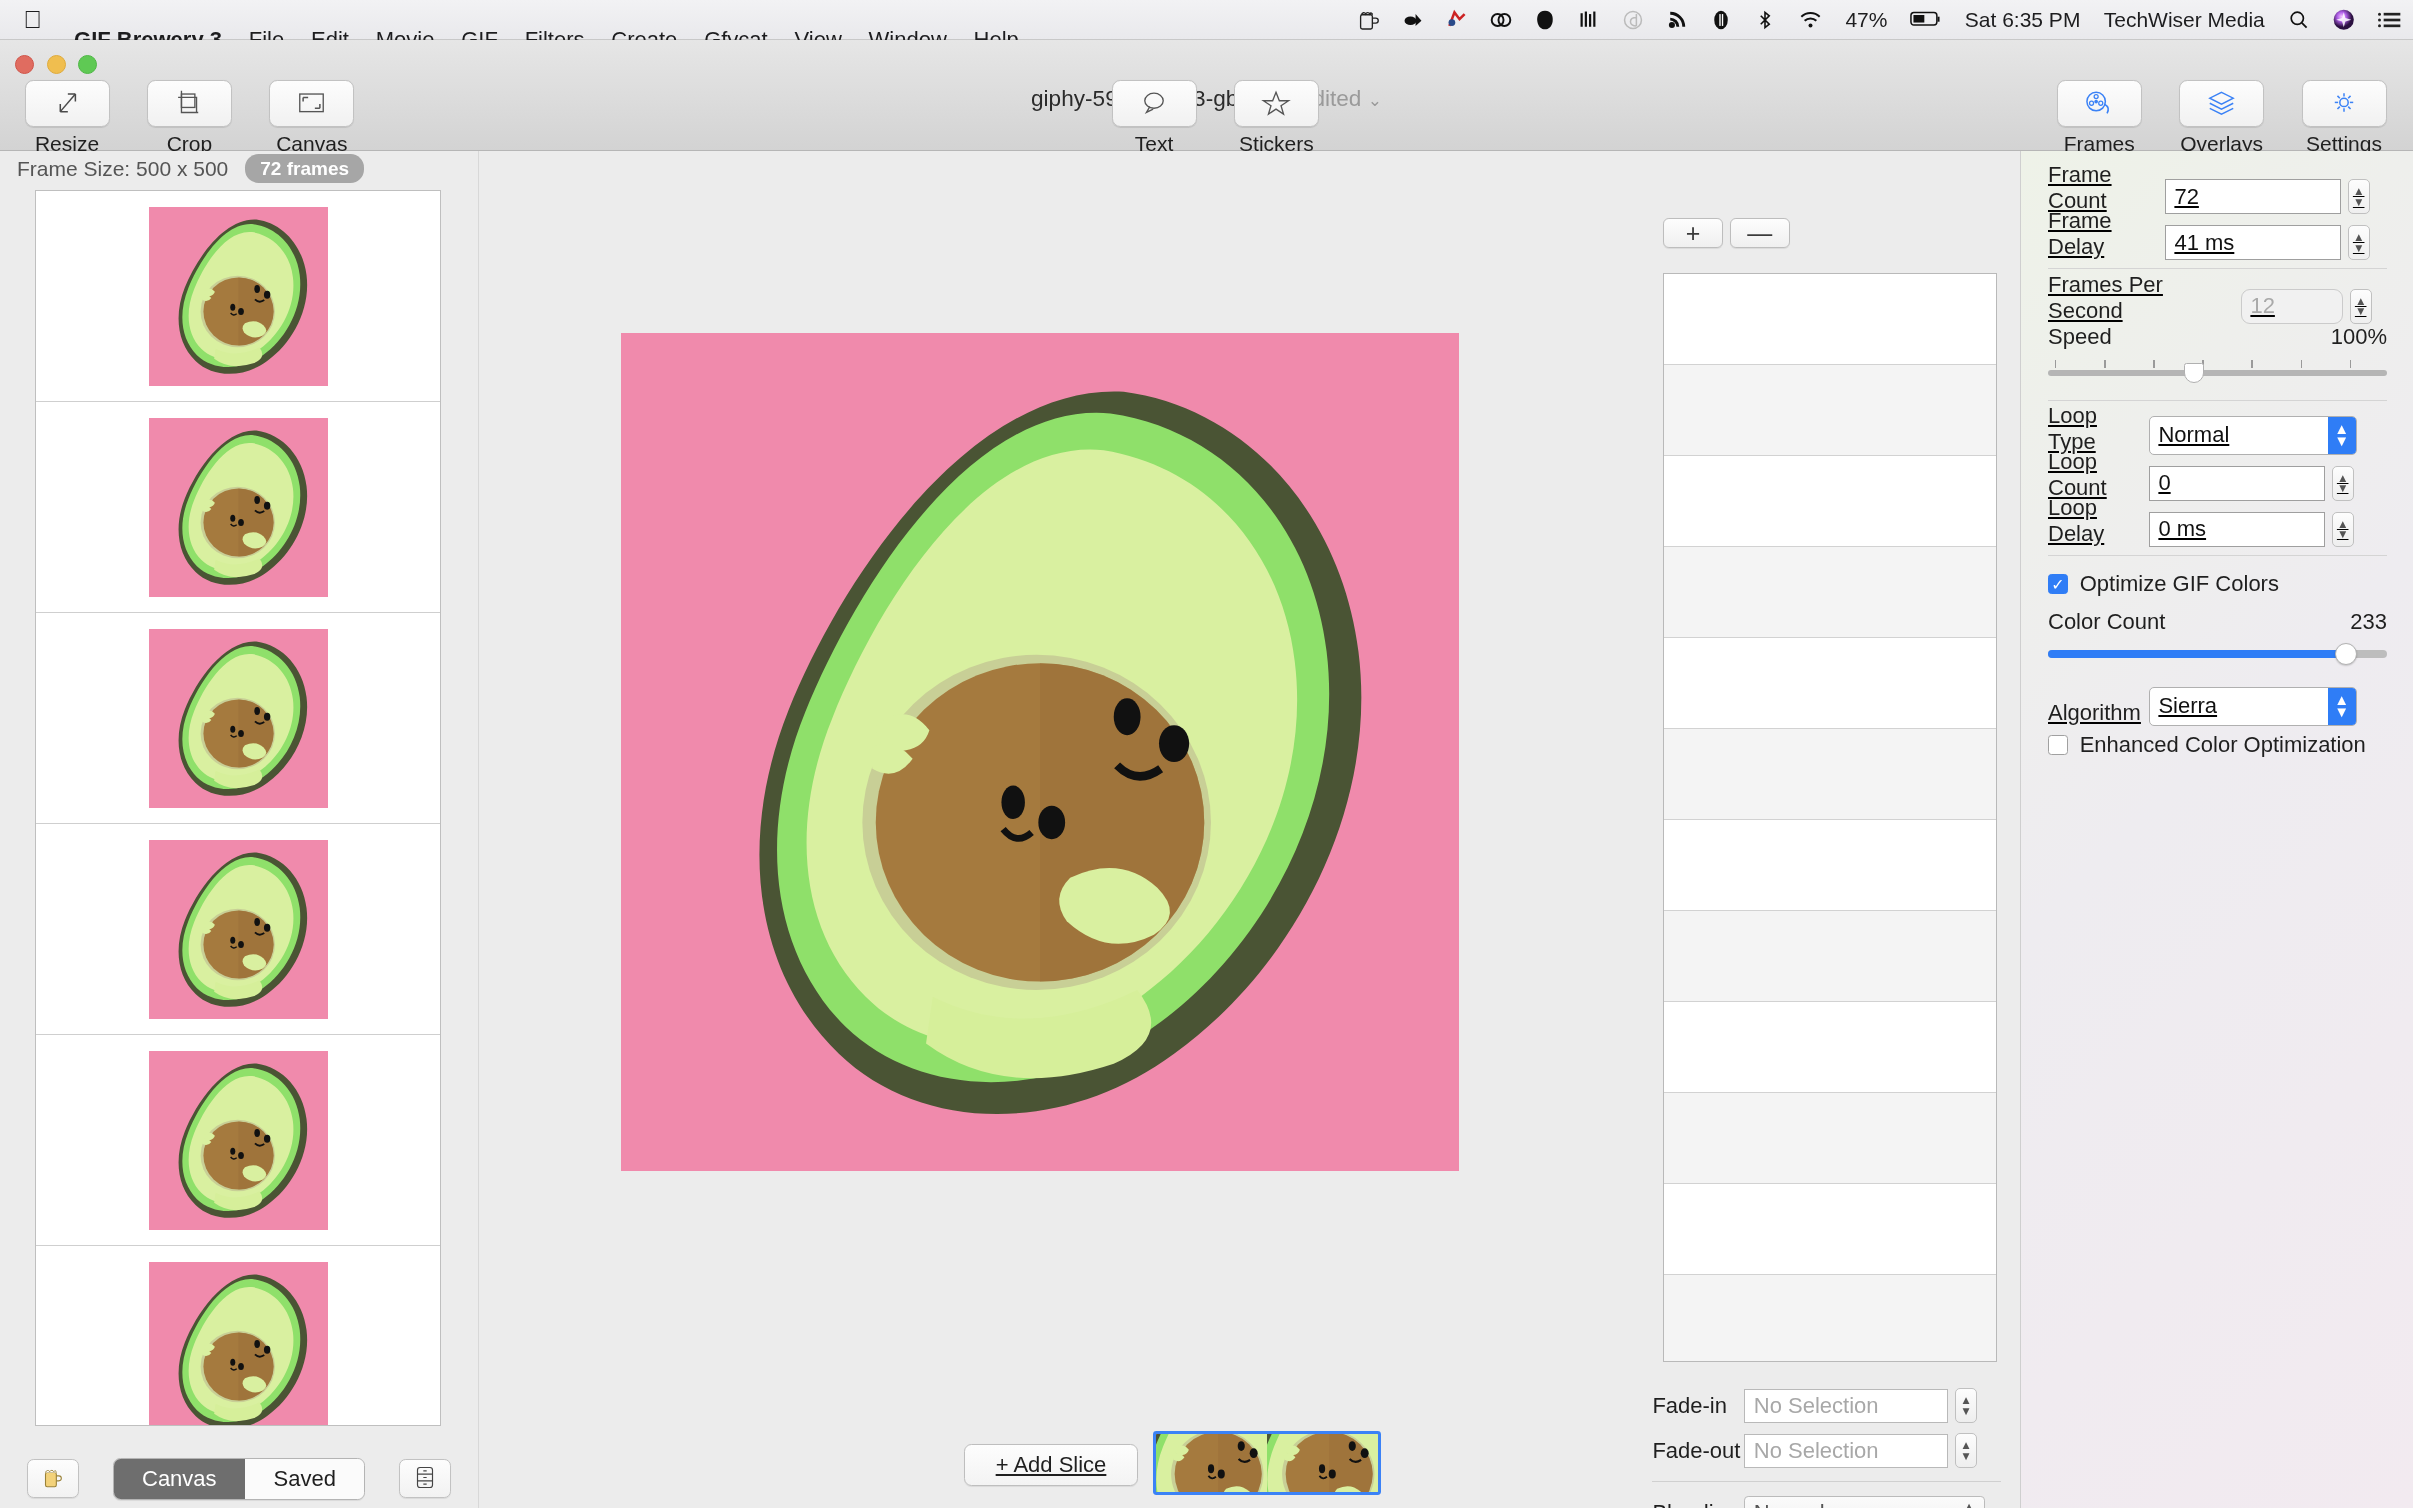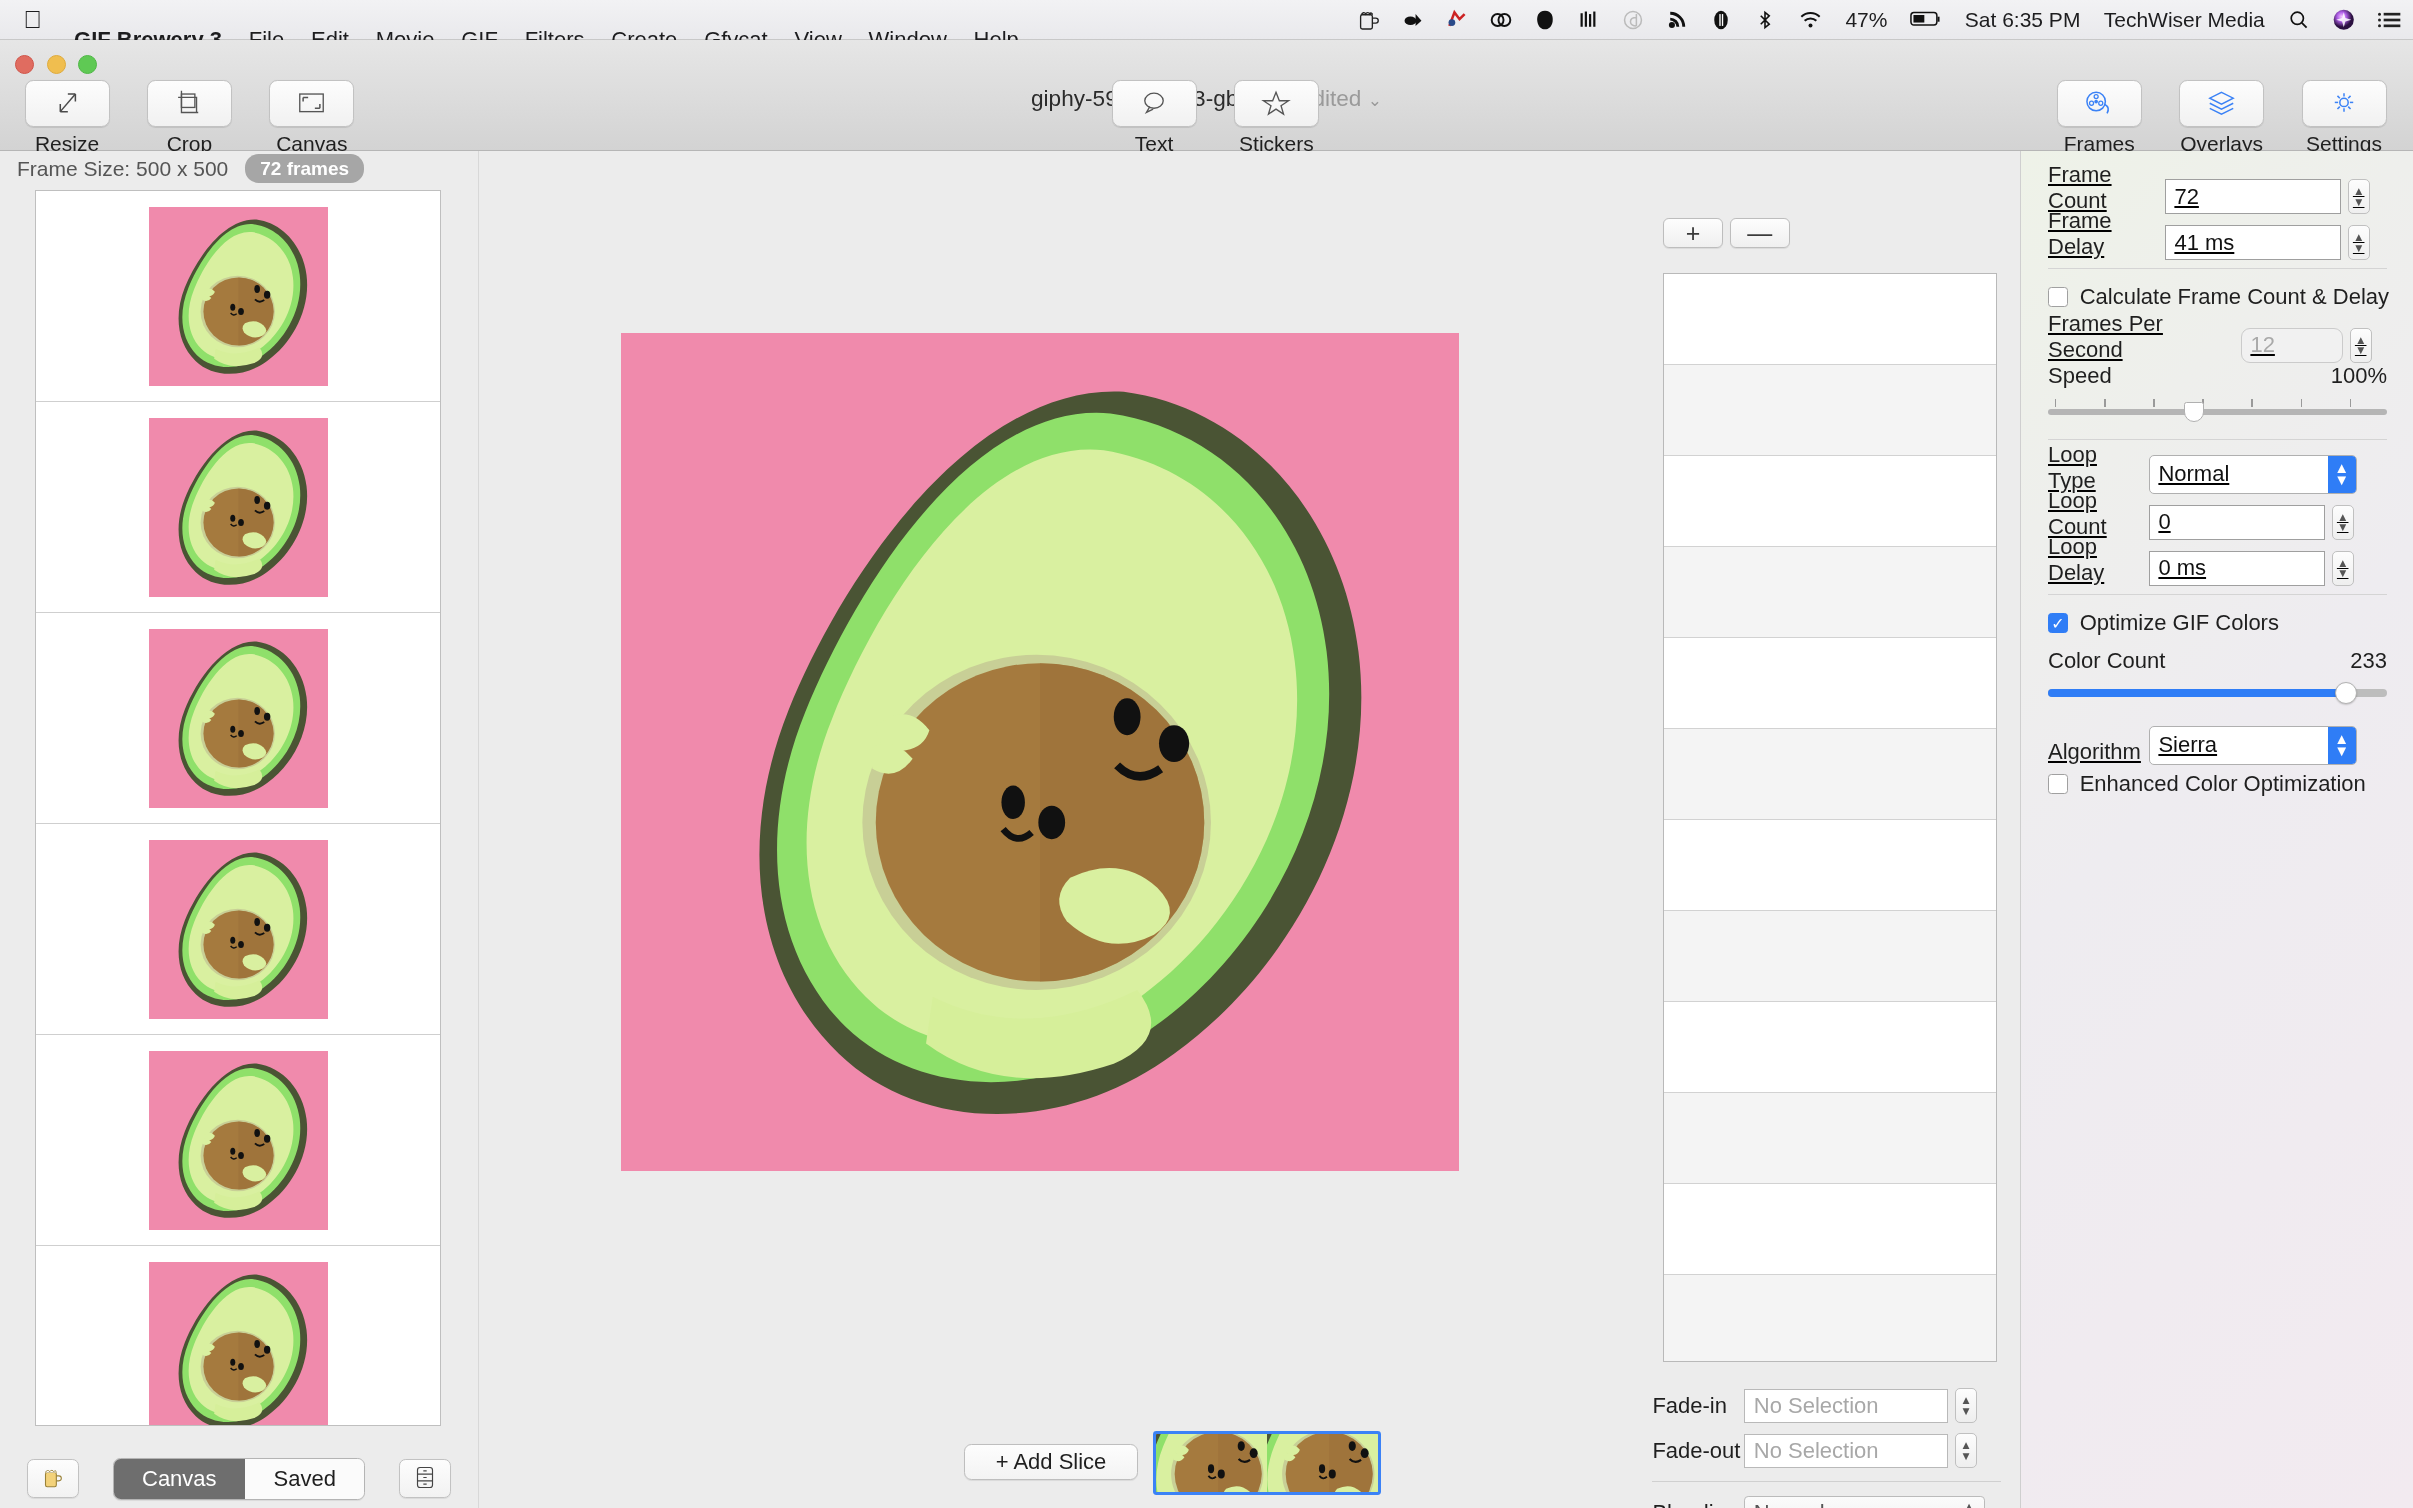--- a/index.html
+++ b/index.html
@@ -105,21 +105,21 @@
     background: #f08aac; overflow: hidden;
   }
   .ctrls { position: absolute; left: 0; top: 1148px; width: 1156px; }
   .btn {
     border-radius: 7.5px; border: 0.8px solid #bebebe;
     background: linear-gradient(180deg,#fdfdfd,#f3f3f3);
     box-shadow: 0 0.8px 0.8px rgba(0,0,0,.08);
     font-size: 22px; color: #1f1f1f; display: flex; align-items: center; justify-content: center;
   }
 
-  .addslice { position: absolute; left: 486px; top: 1293px; width: 174px; height: 36px; }
+  .addslice { position: absolute; left: 486px; top: 1293px; width: 174px; height: 42px; text-decoration: underline; }
   .slice-strip {
     position: absolute; left: 675px; top: 1280px; width: 228px; height: 64px;
     border: 3.4px solid #3b82f6; border-radius: 3.4px; overflow: hidden; display: flex;
   }
   .slice-half { width: 50%; height: 100%; overflow: hidden; position: relative; }
 
   
   .overlays { position: absolute; left: 1634px; top: 111px; width: 385px; height: 1357px; background: #ececec; }
   .ov-pm { position: absolute; left: 29px; top: 67px; display: flex; gap: 6.7px; }
   .pm-btn {
@@ -651,24 +651,20 @@
         <div class="slabel" style="width:117px">Frame Delay</div>
         <div class="sfield" style="width:176px">41 ms</div>
         <div class="stepper">
             <span>▲</span>
             <span>▼</span>
           </div>
       </div>
 
       <div class="ssep"></div>
 
-      <div class="cbrow">
-        <div class="cb"></div>
-        <div class="slabel">Calculate Frame Count &amp; Delay</div>
-      </div>
 
       <div class="srow">
         <div class="slabel" style="width:193px">Frames Per Second</div>
         <div class="sfield dis" style="width:102px">12</div>
         <div class="stepper">
             <span>▲</span>
             <span>▼</span>
           </div>
       </div>
 

